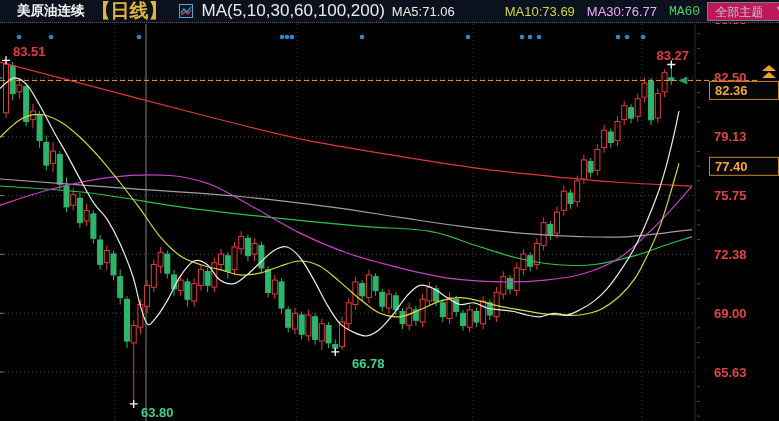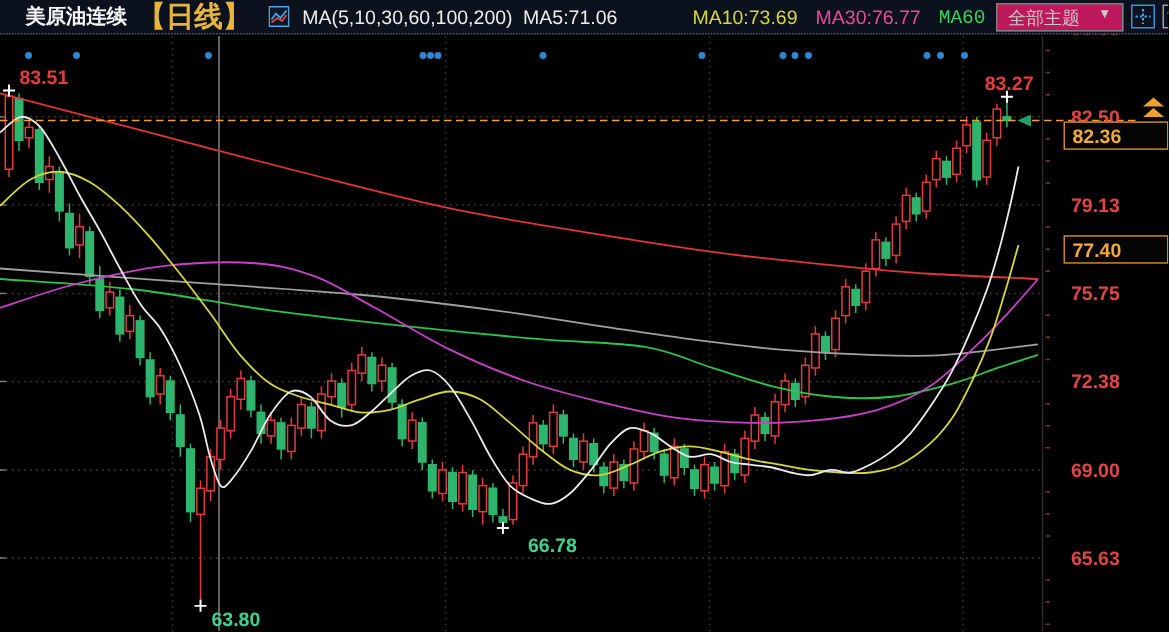--- a/index.html
+++ b/index.html
@@ -4,21 +4,21 @@
 <style>
   html,body{margin:0;padding:0;background:#000;}
   .app{position:relative;width:779px;height:421px;background:#000;overflow:hidden;
        font-family:"Liberation Sans","DejaVu Sans",sans-serif;}
   .header{position:absolute;top:0;left:0;width:779px;height:23px;background:#0c121d;
           border-bottom:1px dotted #5a5a5a;display:flex;align-items:center;box-sizing:border-box;
           padding-left:17px;gap:7px;z-index:2;white-space:nowrap;}
   .title{color:#f5f5f5;font-weight:bold;font-size:13.5px;}
   .period{color:#e5b53c;font-weight:bold;font-size:19px;}
   .chart-icon{display:flex;align-items:center;margin-left:4px;}
-  .ma-formula{color:#ececec;font-size:13px;margin-left:2px;}
+  .ma-formula{color:#ececec;font-size:17px;margin-left:2px;}
   #ma-values{display:flex;gap:12px;font-size:13px;}
   .right{margin-left:auto;display:flex;align-items:center;gap:5px;padding-right:60px;}
   .dropdown{display:flex;gap:12px;border:1px solid #7e7e7e;color:#c8c8c8;
             font-size:12px;padding:1px 7px;height:15px;cursor:pointer;background:#be185d;}
   .dropdown .arrow{font-size:9px;color:#c8c8c8;}
   .tool-btn{width:16px;height:16px;border:1px solid #a0a0a0;display:flex;align-items:center;
             justify-content:center;background:transparent;padding:0;cursor:pointer;box-sizing:border-box;}
   .tool-btn.active{border-color:#3f8fd6;}
   svg#chart{position:absolute;top:0;left:0;z-index:1;}
   svg text{font-family:"Liberation Sans","DejaVu Sans",sans-serif;}
@@ -35,21 +35,21 @@
       <svg width="14" height="14" viewBox="0 0 14 14">
         <rect x="0.5" y="0.5" width="13" height="13" fill="#0a1828" stroke="#5aa0dc"></rect>
         <polyline points="2,9 5,5 8,8 12,3" fill="none" stroke="#4aa3e8" stroke-width="1.2"></polyline>
         <polyline points="2,11 6,8 9,10 12,6" fill="none" stroke="#e04545" stroke-width="1.2"></polyline>
       </svg>
     </span>
     <span class="ma-formula">MA(5,10,30,60,100,200)</span>
     <span id="ma-values">
         <span class="ma-val" style="color: rgb(236, 236, 236);">MA5:71.06</span>
         <span class="ma-val" style="color: rgb(214, 214, 62); padding-left: 38px;">MA10:73.69</span>
-        <span class="ma-val" style="color: #ec4899;">MA30:76.77</span>
+        <span class="ma-val" style="color: #f0abfc;">MA30:76.77</span>
         <span class="ma-val" style="color: rgb(63, 208, 90); font-family: Liberation Mono, monospace;">MA60</span>
       </span>
 
     <span class="right">
       <span class="dropdown">
         <span>全部主题</span>
         <span class="arrow">▼</span>
       </span>
       <button class="tool-btn active" title="">
         <svg width="12" height="12" viewBox="0 0 12 12">

